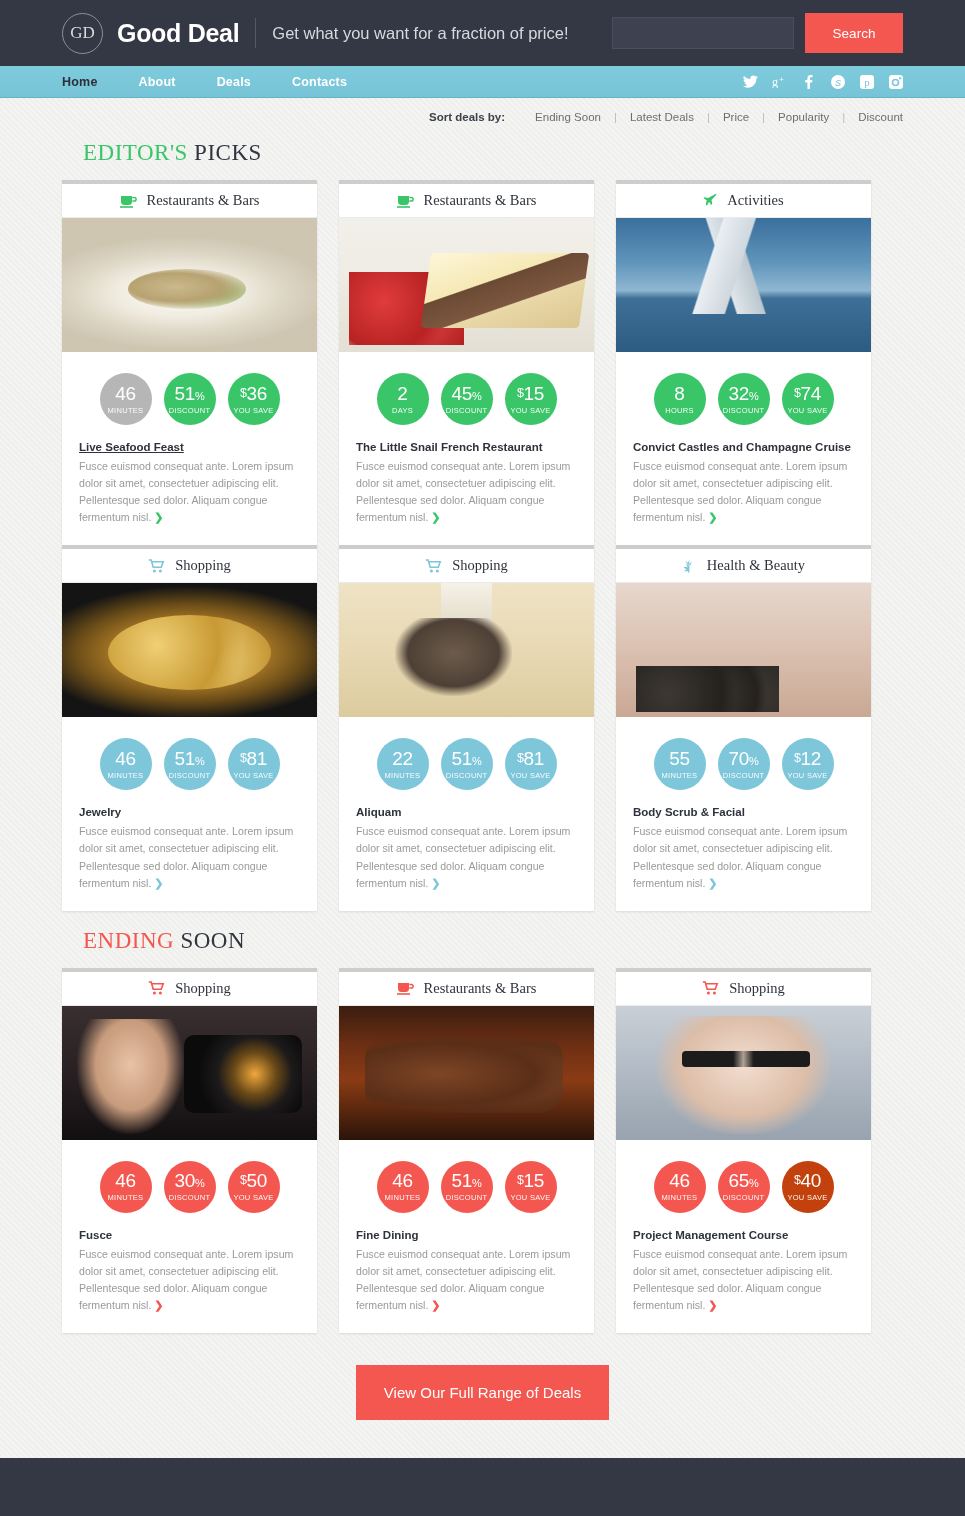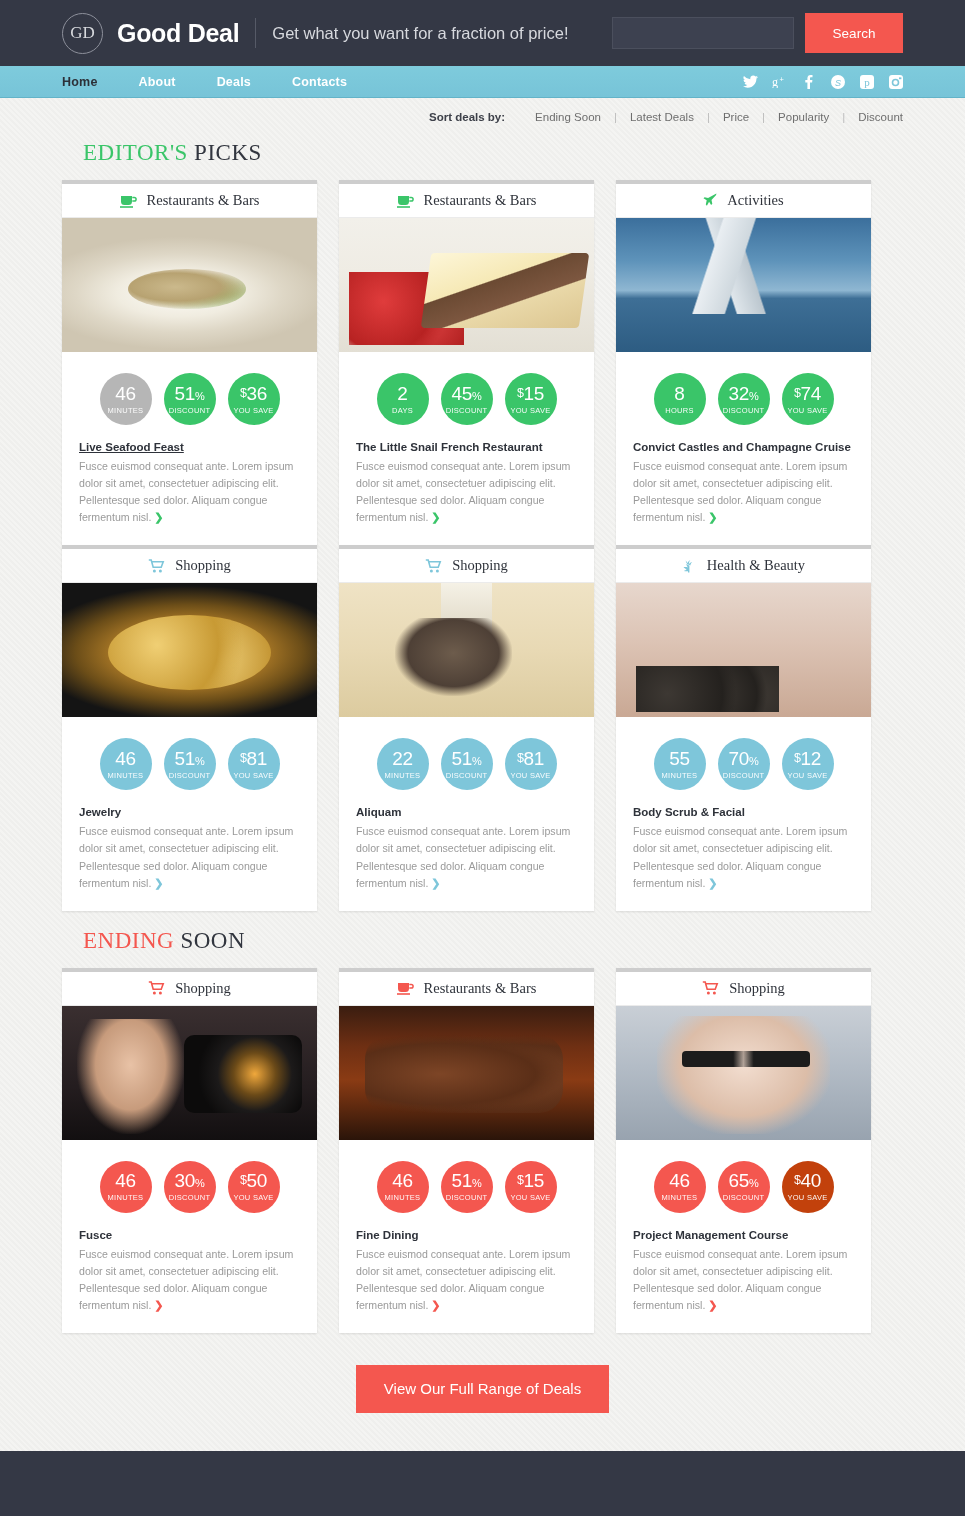--- a/index.html
+++ b/index.html
@@ -114,21 +114,21 @@
   .card-body { padding: 16px 17px 18px 17px; }
   .deal-title { font-size: 11.5px; font-weight: bold; color: #2e323a; margin-bottom: 5px; }
   .deal-title.ul { text-decoration: underline; }
   .deal-desc { font-size: 10.6px; line-height: 1.62; color: #9a9a9a; }
   .chev { font-size: 11px; font-weight: bold; }
 
   
   .cta-wrap { display: flex; justify-content: center; padding: 32px 0 38px 0; }
   .cta-btn {
     background: #f4574f; color: #fff; border: none;
-    padding: 0 28px; height: 48px; font-size: 15px; cursor: pointer;
+    padding: 0 28px; height: 55px; font-size: 15px; cursor: pointer;
     font-family: "Liberation Sans", sans-serif;
   }
 
   
   .footer {
     background: #343845; height: 78px;
     display: flex; align-items: center; padding: 0 62px;
   }
 
   

